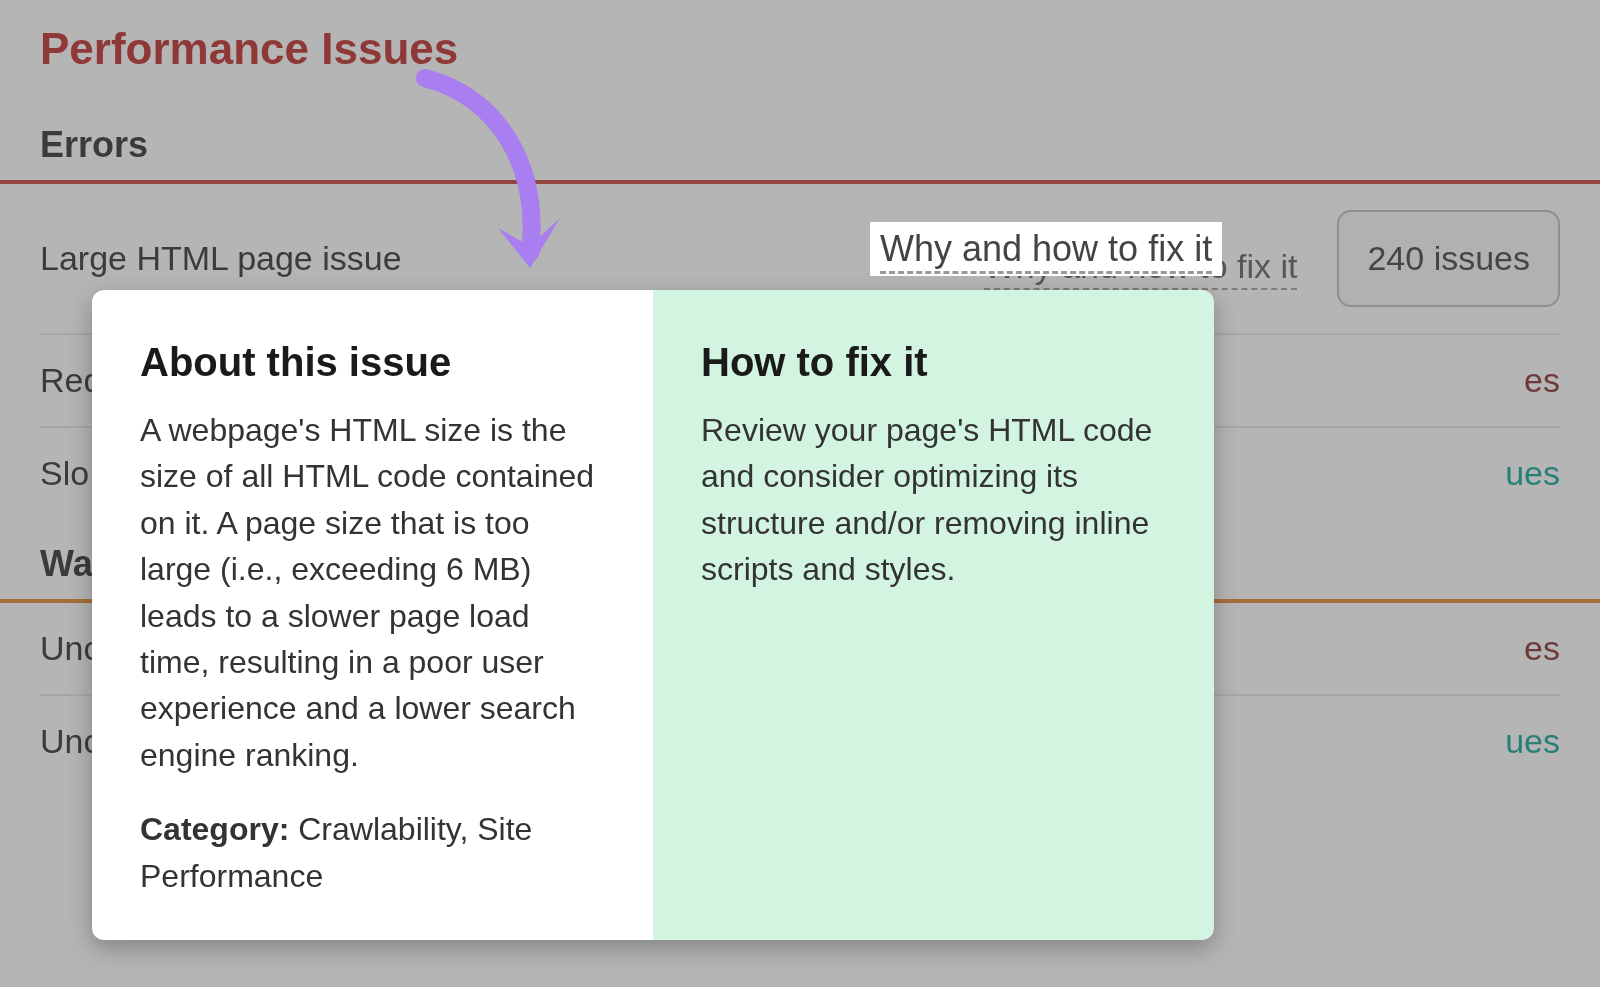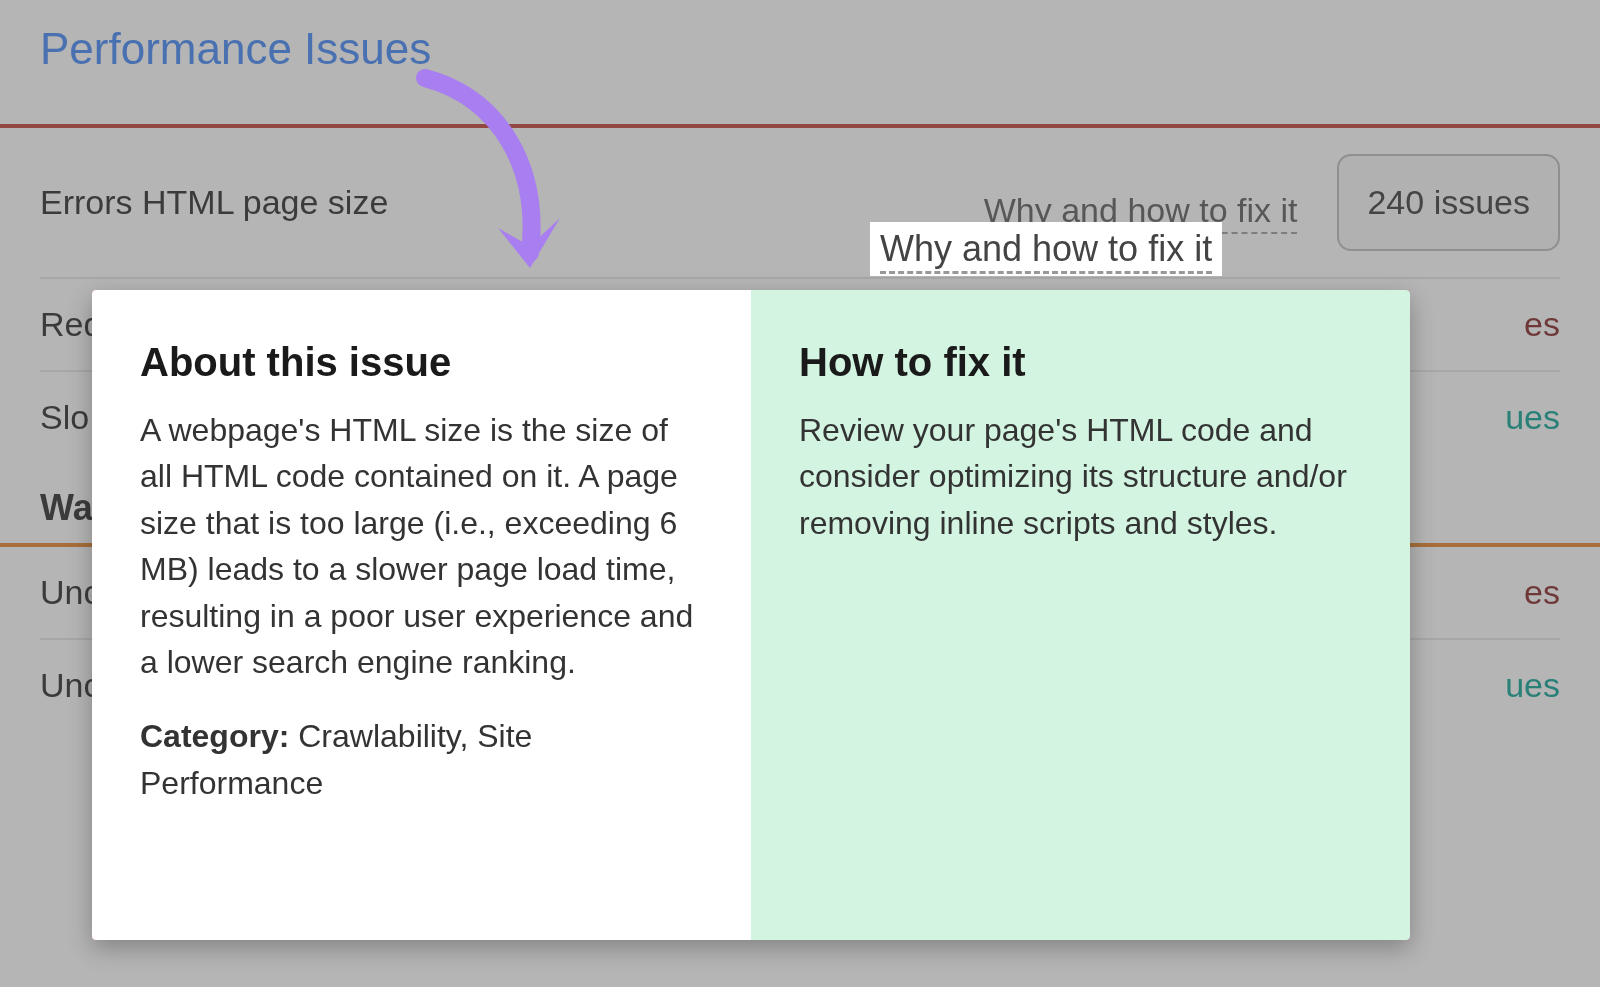--- a/index.html
+++ b/index.html
@@ -13,22 +13,22 @@
     }
 
     .bg-page {
       position: absolute;
       inset: 0;
       padding: 0 40px;
     }
 
     .page-title {
       font-size: 44px;
-      font-weight: 400;
-      color: #3b82f6;
+      font-weight: 700;
+      color: #b91c1c;
       margin-top: 24px;
       margin-bottom: 50px;
     }
 
     .section-heading {
       font-size: 36px;
       font-weight: 600;
       color: #222;
       margin-bottom: 14px;
     }
@@ -109,27 +109,27 @@
       left: 390px;
       top: 68px;
       z-index: 6;
       pointer-events: none;
     }
 
     .tooltip-card {
       position: absolute;
       left: 92px;
       top: 290px;
-      width: 1318px;
+      width: 1122px;
       height: 650px;
       display: flex;
       z-index: 10;
       background: #ec4899;
       box-shadow: 0 8px 24px rgba(0,0,0,0.28);
-      border-radius: 4px;
+      border-radius: 12px;
       overflow: hidden;
     }
     .tooltip-left {
       flex: 1;
       padding: 50px 48px 40px 48px;
       background: #fff;
     }
     .tooltip-right {
       flex: 1;
       padding: 50px 48px 40px 48px;
@@ -150,24 +150,25 @@
     .tooltip-category-label {
       font-weight: 700;
     }
   </style>
 </head>
 <body>
 
 <div class="bg-page">
   <h1 class="page-title">Performance Issues</h1>
 
+  <h2 class="section-heading">Errors</h2>
   <hr class="section-divider-errors">
 
   <div class="issue-row">
-    <span class="issue-name">Errors HTML page size</span>
+    <span class="issue-name">Large HTML page issue</span>
     <div class="issue-actions">
       <span class="why-link">Why and how to fix it</span>
       <span class="count-pill">240 issues</span>
     </div>
   </div>
 
   <div class="issue-row">
     <span class="issue-name">Red</span>
     <div class="issue-actions">
       <span class="trailing-frag">es</span>

